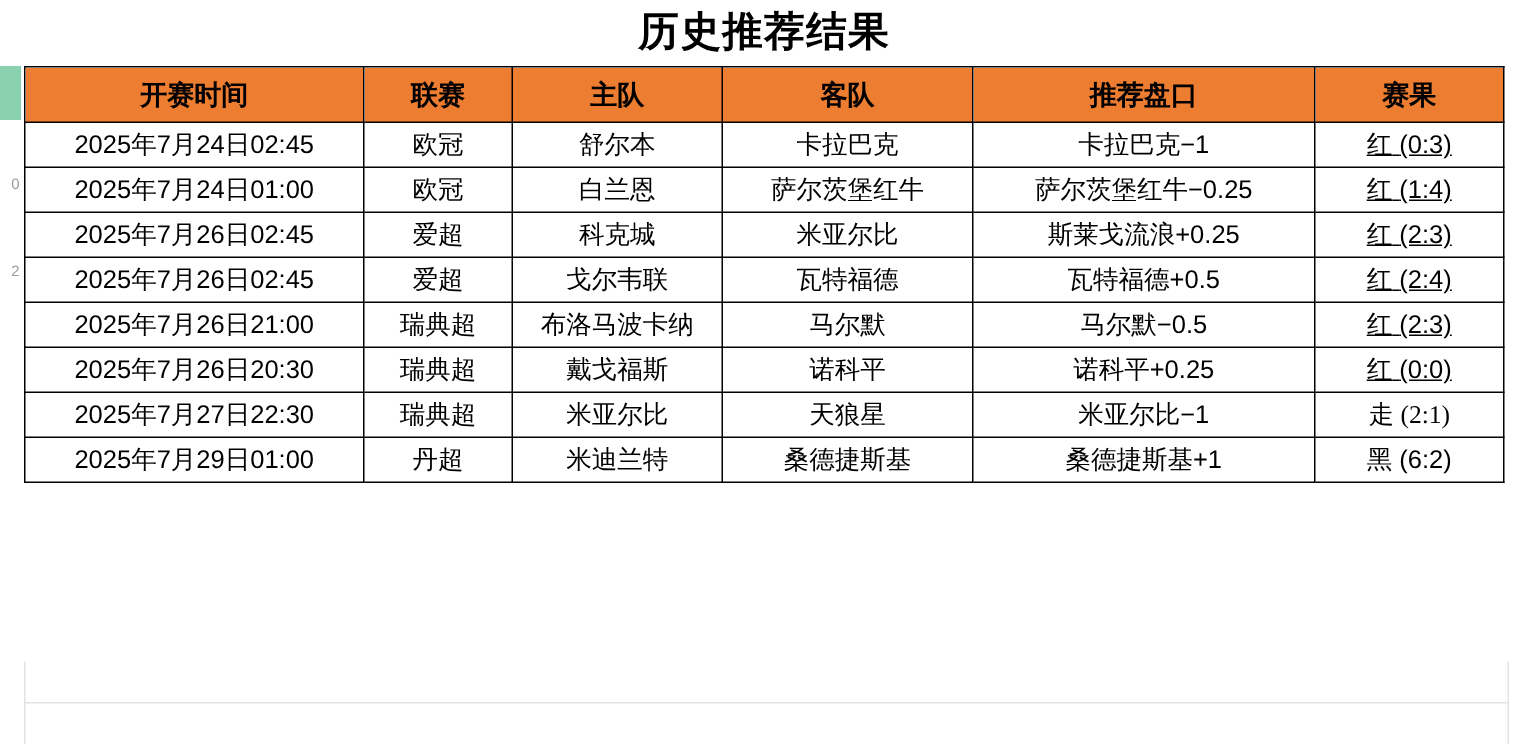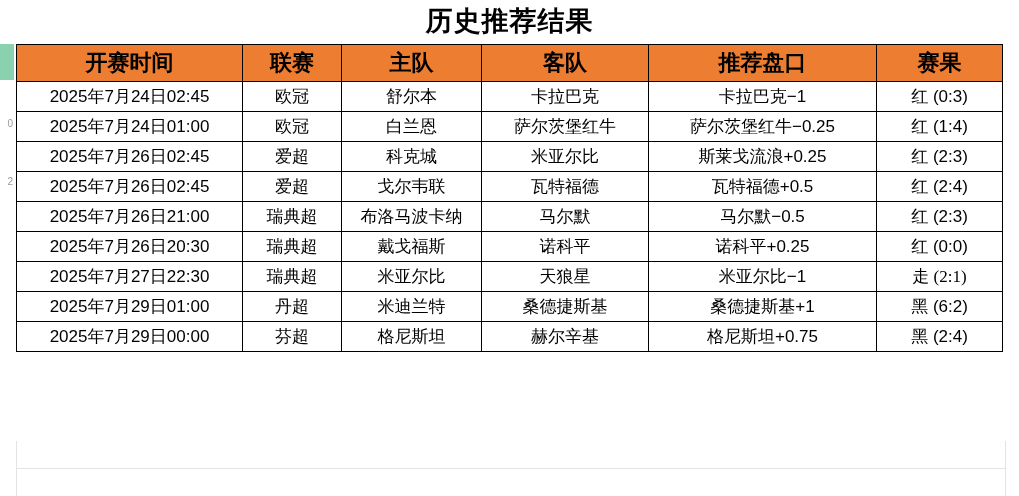--- a/index.html
+++ b/index.html
@@ -48,38 +48,38 @@
     text-align: center;
     vertical-align: middle;
     padding: 0;
     white-space: nowrap;
     overflow: hidden;
   }
   table.grid th {
     background: #ED7D31;
     font-weight: bold;
     height: 36px;
-    font-size: 22px;
+    font-size: 18px;
   }
   table.grid td {
     height: 29px;
     background: #ffffff;
   }
   col.c0 { width: 226px; }
   col.c1 { width: 99px; }
   col.c2 { width: 140px; }
   col.c3 { width: 167px; }
   col.c4 { width: 228px; }
   col.c5 { width: 126px; }
 
   .res {
     font-size: 17px;
   }
   .res .lbl { font-weight: normal; }
-  .res-red { color: #FF0000; }
+  .res-red { color: #FF0000; text-decoration: underline; }
   .res-amber { color: #ED9B33; font-family: Liberation Serif, serif; }
   .res-black { color: #000000; }
 
   
   .gutter {
     position: absolute;
     left: 0;
     top: 44px;
     width: 14px;
     height: 400px;
@@ -222,28 +222,20 @@
           <td class="res res-amber"><span class="lbl">走</span> <span>(2:1)</span></td>
         </tr>
         <tr>
           <td>2025年7月29日01:00</td>
           <td>丹超</td>
           <td>米迪兰特</td>
           <td>桑德捷斯基</td>
           <td>桑德捷斯基+1</td>
           <td class="res res-black"><span class="lbl">黑</span> <span>(6:2)</span></td>
         </tr>
-        <tr>
-          <td>2025年7月29日00:00</td>
-          <td>芬超</td>
-          <td>格尼斯坦</td>
-          <td>赫尔辛基</td>
-          <td>格尼斯坦+0.75</td>
-          <td class="res res-black"><span class="lbl">黑</span> <span>(2:4)</span></td>
-        </tr>
       </tbody>
   </table>
 
   <div class="bottom-lines">
     <div class="bl"></div>
     <div class="bl"></div>
   </div>
   <div class="vline" style="left:16px;"></div>
   <div class="vline" style="left:1005px;"></div>
 </div>

